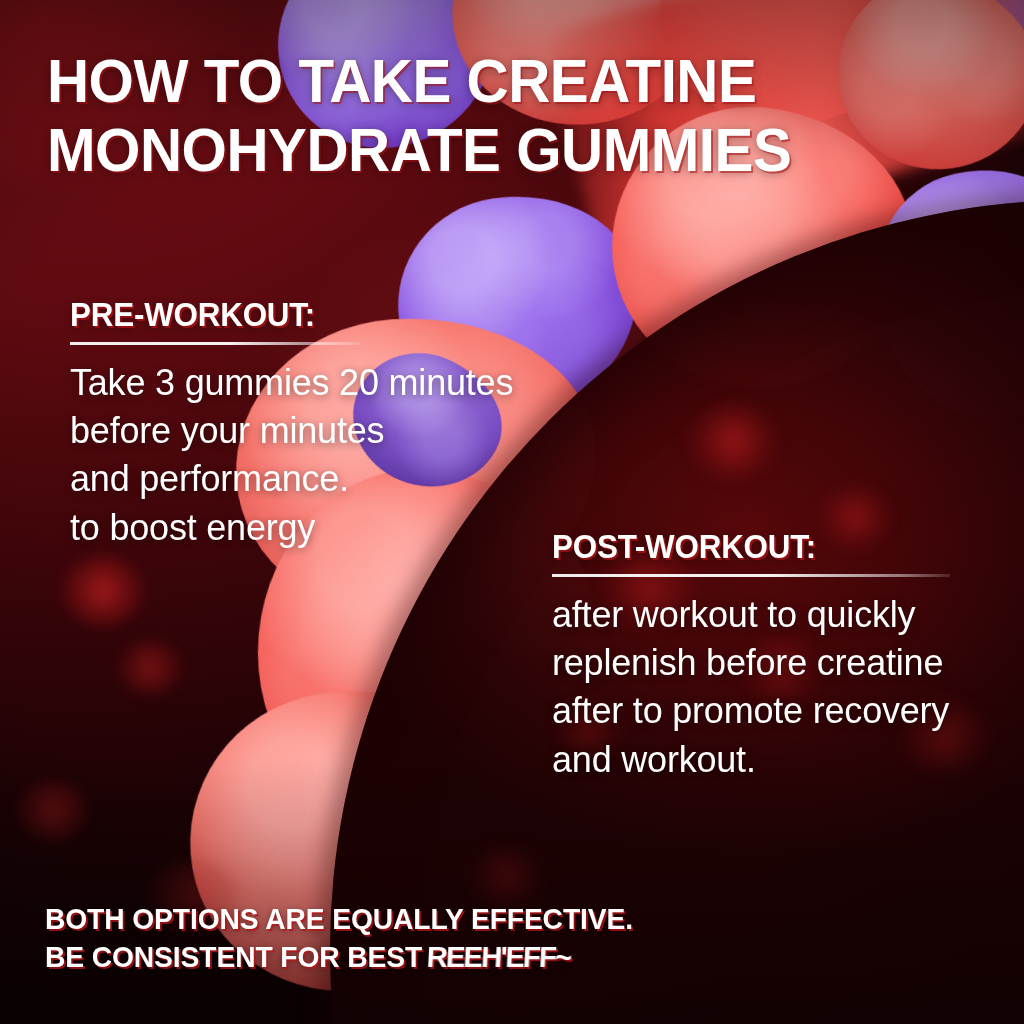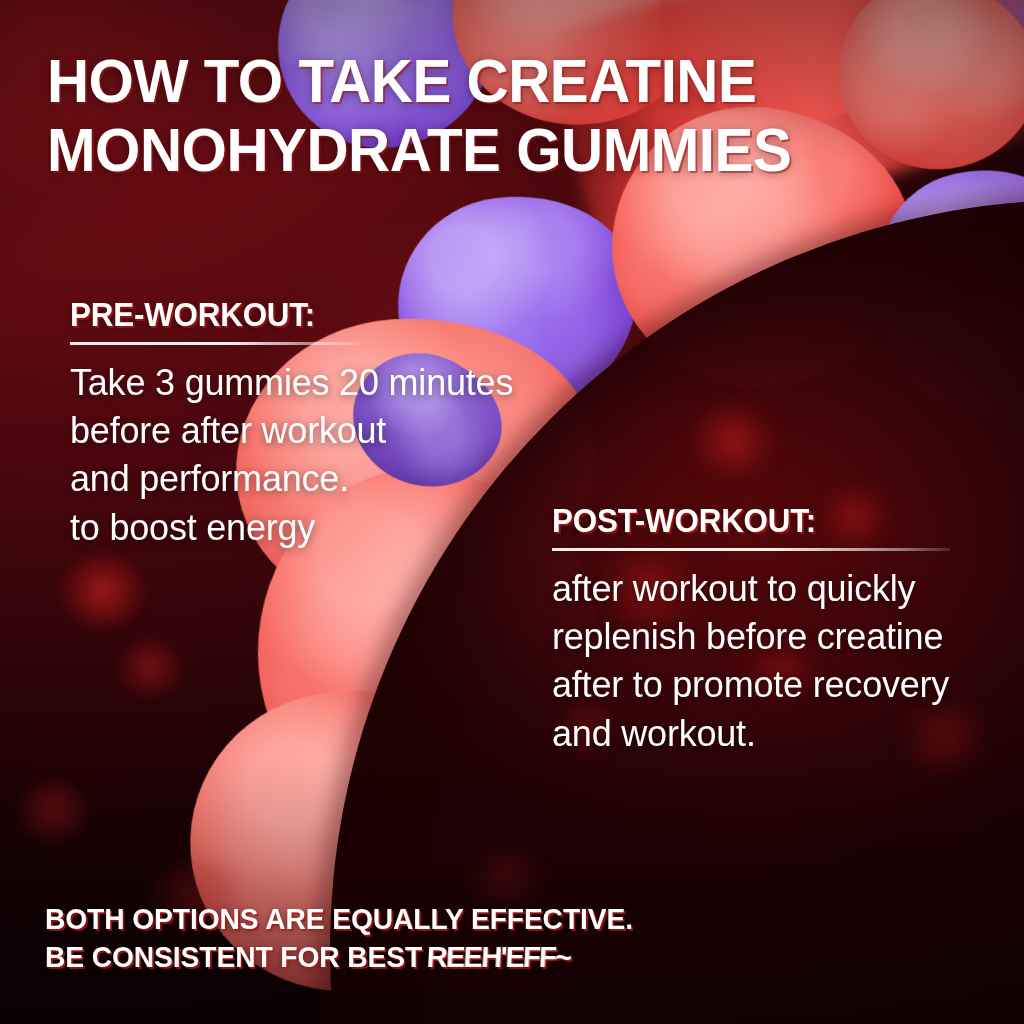--- a/index.html
+++ b/index.html
@@ -166,21 +166,21 @@
     font-size:36px;
     line-height:1.34;
     font-weight:400;
     letter-spacing:-0.2px;
     text-shadow:0 2px 8px rgba(0,0,0,.45);
   }
   .block-body .ln{ display:block; white-space:nowrap; }
 
   #pre  { left:34px;  top:296px; width:480px;margin-left:36px; }
   #pre .rule { width:290px; }
-  #post { left:552px; top:502px; width:470px; }
+  #post { left:552px; top:528px; width:470px; }
   #post .rule { width:398px; }
 
   .footer{
     position:absolute;
     left:45px; top:900px;
     color:#ffffff;
     font-size:30px;
     line-height:1.28;
     font-weight:700;
     letter-spacing:-0.1px;
@@ -252,21 +252,21 @@
     <h1 class="title">
       <span class="ln">HOW TO TAKE CREATINE</span>
       <span class="ln">MONOHYDRATE GUMMIES</span>
     </h1>
 
     <div class="block" id="pre">
       <div class="block-head">PRE-WORKOUT:</div>
       <div class="rule"></div>
       <div class="block-body">
         <span class="ln">Take 3 gummies 20 minutes</span>
-        <span class="ln">before after workout</span>
+        <span class="ln">before your minutes</span>
         <span class="ln">and performance.</span>
         <span class="ln">to boost energy</span>
       </div>
     </div>
 
     <div class="block" id="post">
       <div class="block-head">POST-WORKOUT:</div>
       <div class="rule"></div>
       <div class="block-body">
         <span class="ln">after workout to quickly</span>

